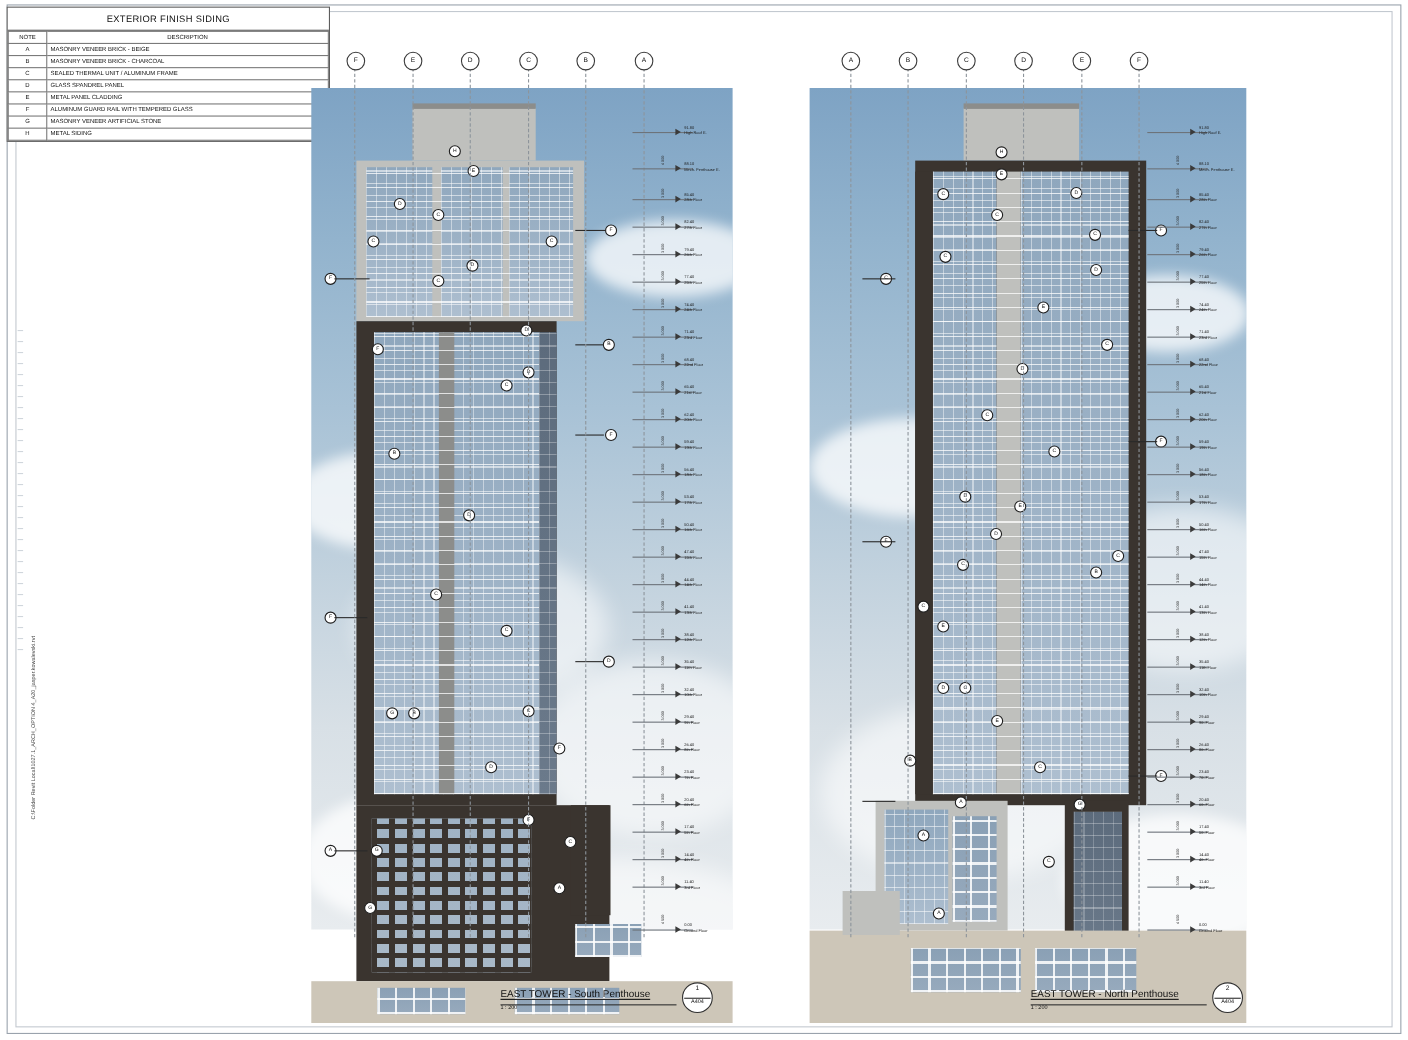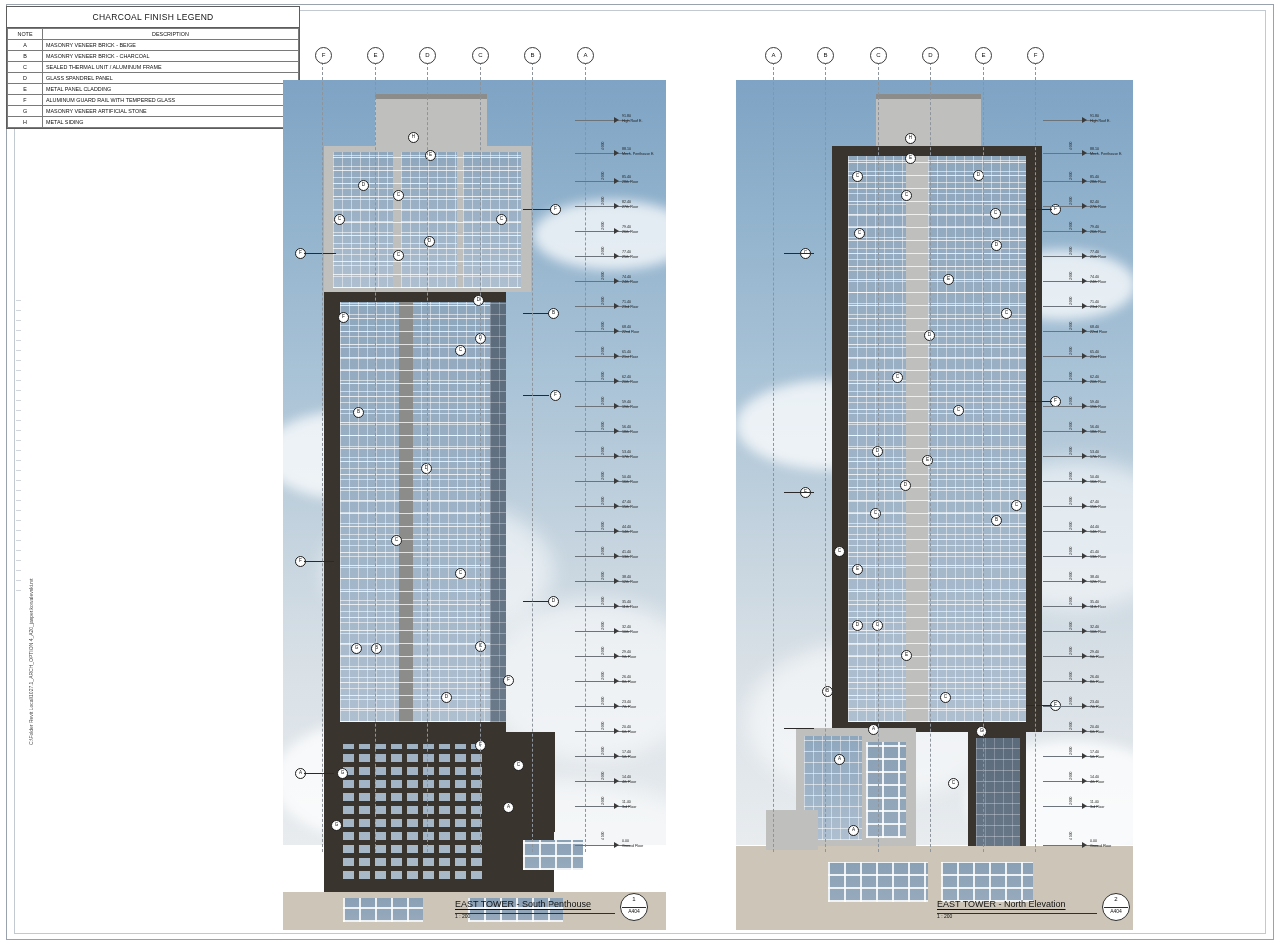--- a/index.html
+++ b/index.html
@@ -111,21 +111,21 @@
 </style>
 </head>
 <body>
 
 <div class="sheet">
 
   <div class="border-outer"></div>
   <div class="border-inner"></div>
 
   <div class="legend">
-    <div class="legend-title">CHARCOAL FINISH LEGEND</div>
+    <div class="legend-title">EXTERIOR FINISH SIDING</div>
     <table>
       <tbody>
           <tr class="head">
         <th>NOTE</th>
         <th>DESCRIPTION</th>
       </tr>
       <tr>
             <td>A</td>
             <td>MASONRY VENEER BRICK - BEIGE</td>
           </tr>
@@ -732,21 +732,21 @@
     <div class="dimcol" style="left:1069px;top:805px;">3 000</div>
 
     <div class="ln" style="left:1043px;top:845px;width:55px;"></div>
       <div class="tri" style="left:1082px;top:842px;"></div>
     <div class="tag" style="left:1090px;top:839px;">0.00</div>
     <div class="tag" style="left:1090px;top:844px;">Ground Floor</div>
     <div class="dimcol" style="left:1069px;top:840px;">4 500</div>
   </div>
 
   <div class="title-wrap" style="left:937px;top:893px;">
-    <span class="title-txt">EAST TOWER - North Elevation</span>
+    <span class="title-txt">EAST TOWER - North Penthouse</span>
     <div class="title-scale">1 : 200</div>
   </div>
   <div class="title-rule" style="left:937px;top:913px;width:160px;"></div>
   <div class="detail-bub" style="left:1102px;top:893px;">
     <div class="hr"></div>
     <div class="num">2</div>
     <div class="sht">A404</div>
   </div>
 
 </div>

